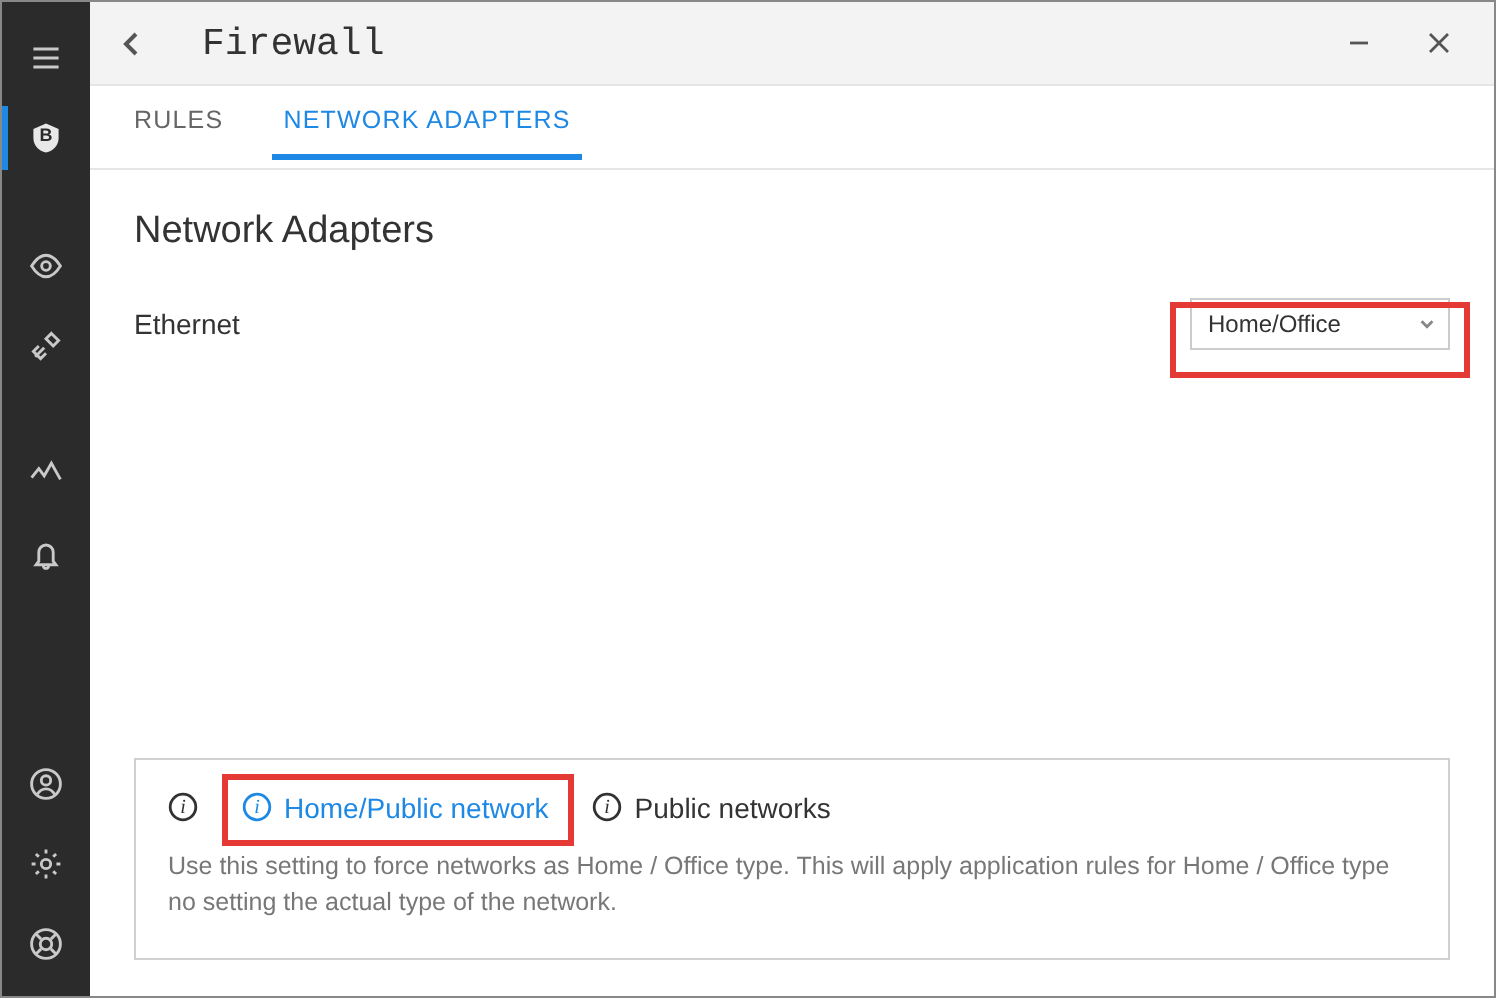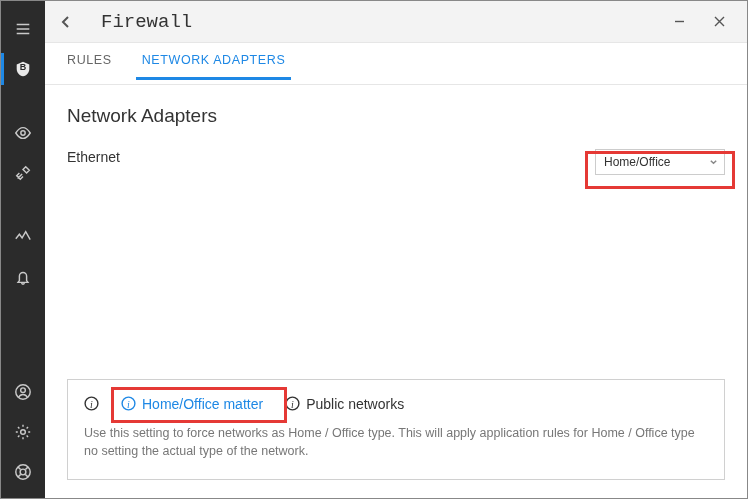--- a/index.html
+++ b/index.html
@@ -23,21 +23,21 @@
   .win-btn { width:40px; height:30px; display:flex; align-items:center; justify-content:center; color:#555; cursor:pointer; }
   .win-btn svg { width:11px; height:11px; stroke:#555; fill:none; stroke-width:1.4; }
 
   .tabs { height:42px; display:flex; align-items:flex-start; padding-left:20px; gap:26px; border-bottom:1px solid #e6e6e6; }
   .tab { font-size:12.5px; letter-spacing:0.6px; color:#666; padding:10px 2px 12px; cursor:pointer; position:relative; }
   .tab.active { color:#1e88e5; }
   .tab.active::after { content:""; position:absolute; left:-4px; right:-4px; bottom:-1px; height:3px; background:#1e88e5; }
 
   .content { padding:20px 22px 18px; height:calc(100% - 84px); display:flex; flex-direction:column; }
   .section-title { font-size:19px; color:#333; font-weight:400; margin-bottom:22px; }
-  .adapter-row { display:flex; justify-content:space-between; }
+  .adapter-row { display:flex; align-items:center; justify-content:space-between; }
   .adapter-name { font-size:14px; color:#333; }
   .dropdown { width:130px; height:26px; border:1px solid #ccc; background:#fff; display:flex; align-items:center; padding:0 8px; font-size:12px; color:#333; cursor:pointer; position:relative; }
   .dropdown svg { position:absolute; right:6px; top:50%; transform:translateY(-50%); width:9px; height:9px; stroke:#888; fill:none; stroke-width:1.6; }
   .highlight-box1 { position:absolute; border:3px solid #e53935; pointer-events:none; }
   .hb-dropdown { right:12px; top:150px; width:150px; height:38px; }
 
   .bottom-panel { margin-top:auto; border:1px solid #d0d0d0; padding:16px 16px 18px; position:relative; }
   .legend-row { display:flex; align-items:center; gap:22px; margin-bottom:12px; }
   .legend-item { display:flex; align-items:center; gap:6px; font-size:14px; color:#333; cursor:pointer; }
   .legend-item.active { color:#1e88e5; }
@@ -159,21 +159,21 @@
                 <circle cx="7.5" cy="7.5" r="6.4"></circle>
                 <text x="7.5" y="8">i</text>
               </svg>
           </div>
           <div class="legend-item active" style="position:relative;">
             <div class="highlight-box1 hb-legend" style="left:-10px; top:-9px;"></div>
             <svg class="info-icon" viewBox="0 0 15 15">
                 <circle cx="7.5" cy="7.5" r="6.4"></circle>
                 <text x="7.5" y="8">i</text>
               </svg>
-            <span>Home/Office matter</span>
+            <span>Home/Public network</span>
           </div>
           <div class="legend-item">
             <svg class="info-icon" viewBox="0 0 15 15">
                 <circle cx="7.5" cy="7.5" r="6.4"></circle>
                 <text x="7.5" y="8">i</text>
               </svg>
             <span>Public networks</span>
           </div>
         </div>
         <div class="desc">Use this setting to force networks as Home / Office type. This will apply application rules for Home / Office type no setting the actual type of the network.</div>

